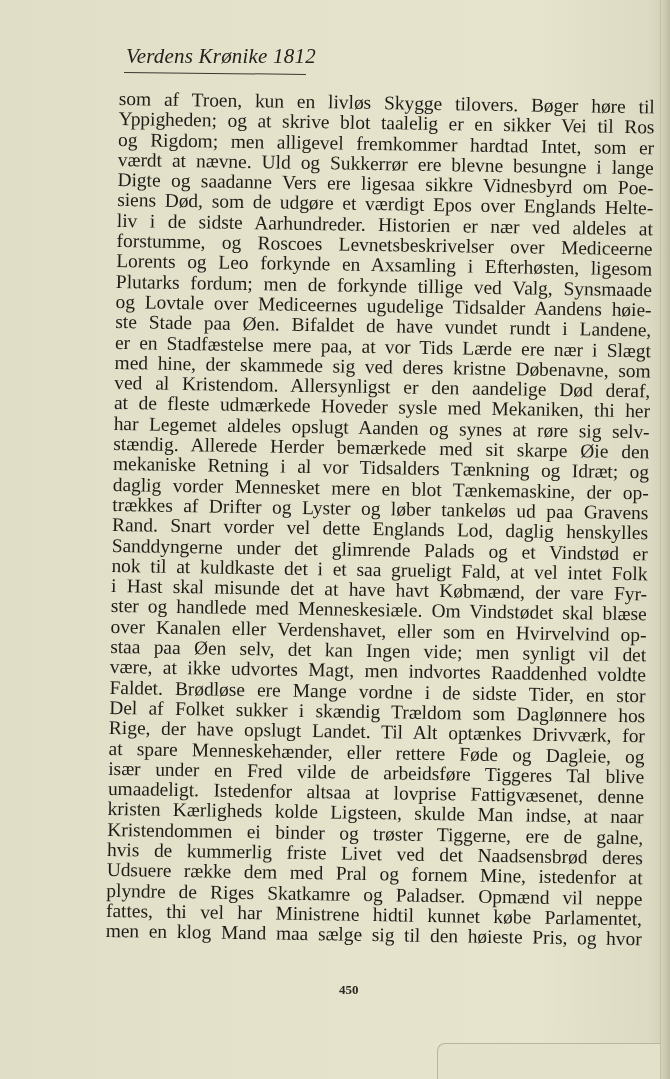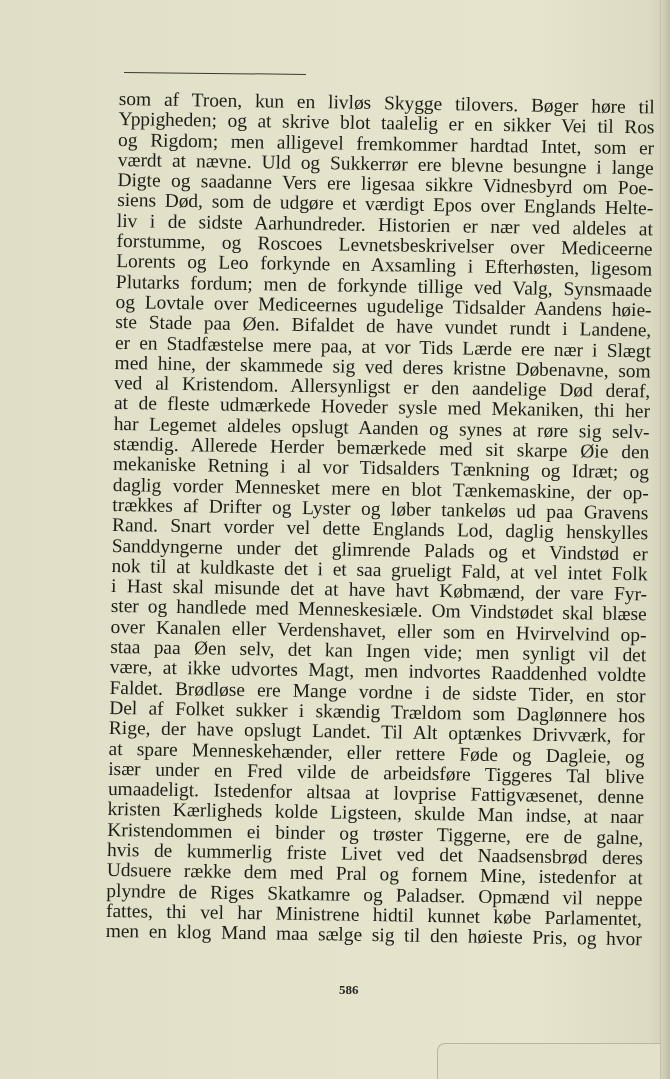--- a/index.html
+++ b/index.html
@@ -105,20 +105,21 @@
       width: 1px;
       height: 519px;
       background: #a9a690;
     }
   </style>
 </head>
 <body>
 
 <div class="page">
 
+  <div class="running-head">Verdens Krønike 1812</div>
   <div class="head-rule"></div>
 
   <div class="body-text">
     <div class="line">som af Troen, kun en livløs Skygge tilovers. Bøger høre til</div>
     <div class="line">Yppigheden; og at skrive blot taalelig er en sikker Vei til Ros</div>
     <div class="line">og Rigdom; men alligevel fremkommer hardtad Intet, som er</div>
     <div class="line">værdt at nævne. Uld og Sukkerrør ere blevne besungne i lange</div>
     <div class="line">Digte og saadanne Vers ere ligesaa sikkre Vidnesbyrd om Poe-</div>
     <div class="line">siens Død, som de udgøre et værdigt Epos over Englands Helte-</div>
     <div class="line">liv i de sidste Aarhundreder. Historien er nær ved aldeles at</div>
@@ -152,18 +153,18 @@
     <div class="line">umaadeligt. Istedenfor altsaa at lovprise Fattigvæsenet, denne</div>
     <div class="line">kristen Kærligheds kolde Ligsteen, skulde Man indse, at naar</div>
     <div class="line">Kristendommen ei binder og trøster Tiggerne, ere de galne,</div>
     <div class="line">hvis de kummerlig friste Livet ved det Naadsensbrød deres</div>
     <div class="line">Udsuere række dem med Pral og fornem Mine, istedenfor at</div>
     <div class="line">plyndre de Riges Skatkamre og Paladser. Opmænd vil neppe</div>
     <div class="line">fattes, thi vel har Ministrene hidtil kunnet købe Parlamentet,</div>
     <div class="line last">men en klog Mand maa sælge sig til den høieste Pris, og hvor</div>
   </div>
 
-  <div class="page-number">586</div>
+  <div class="page-number">450</div>
 
   <div class="under-sheet-edge"></div>
   <div class="under-sheet"></div>
   <div class="page-edge"></div>
 </div>
 
 </body></html>

